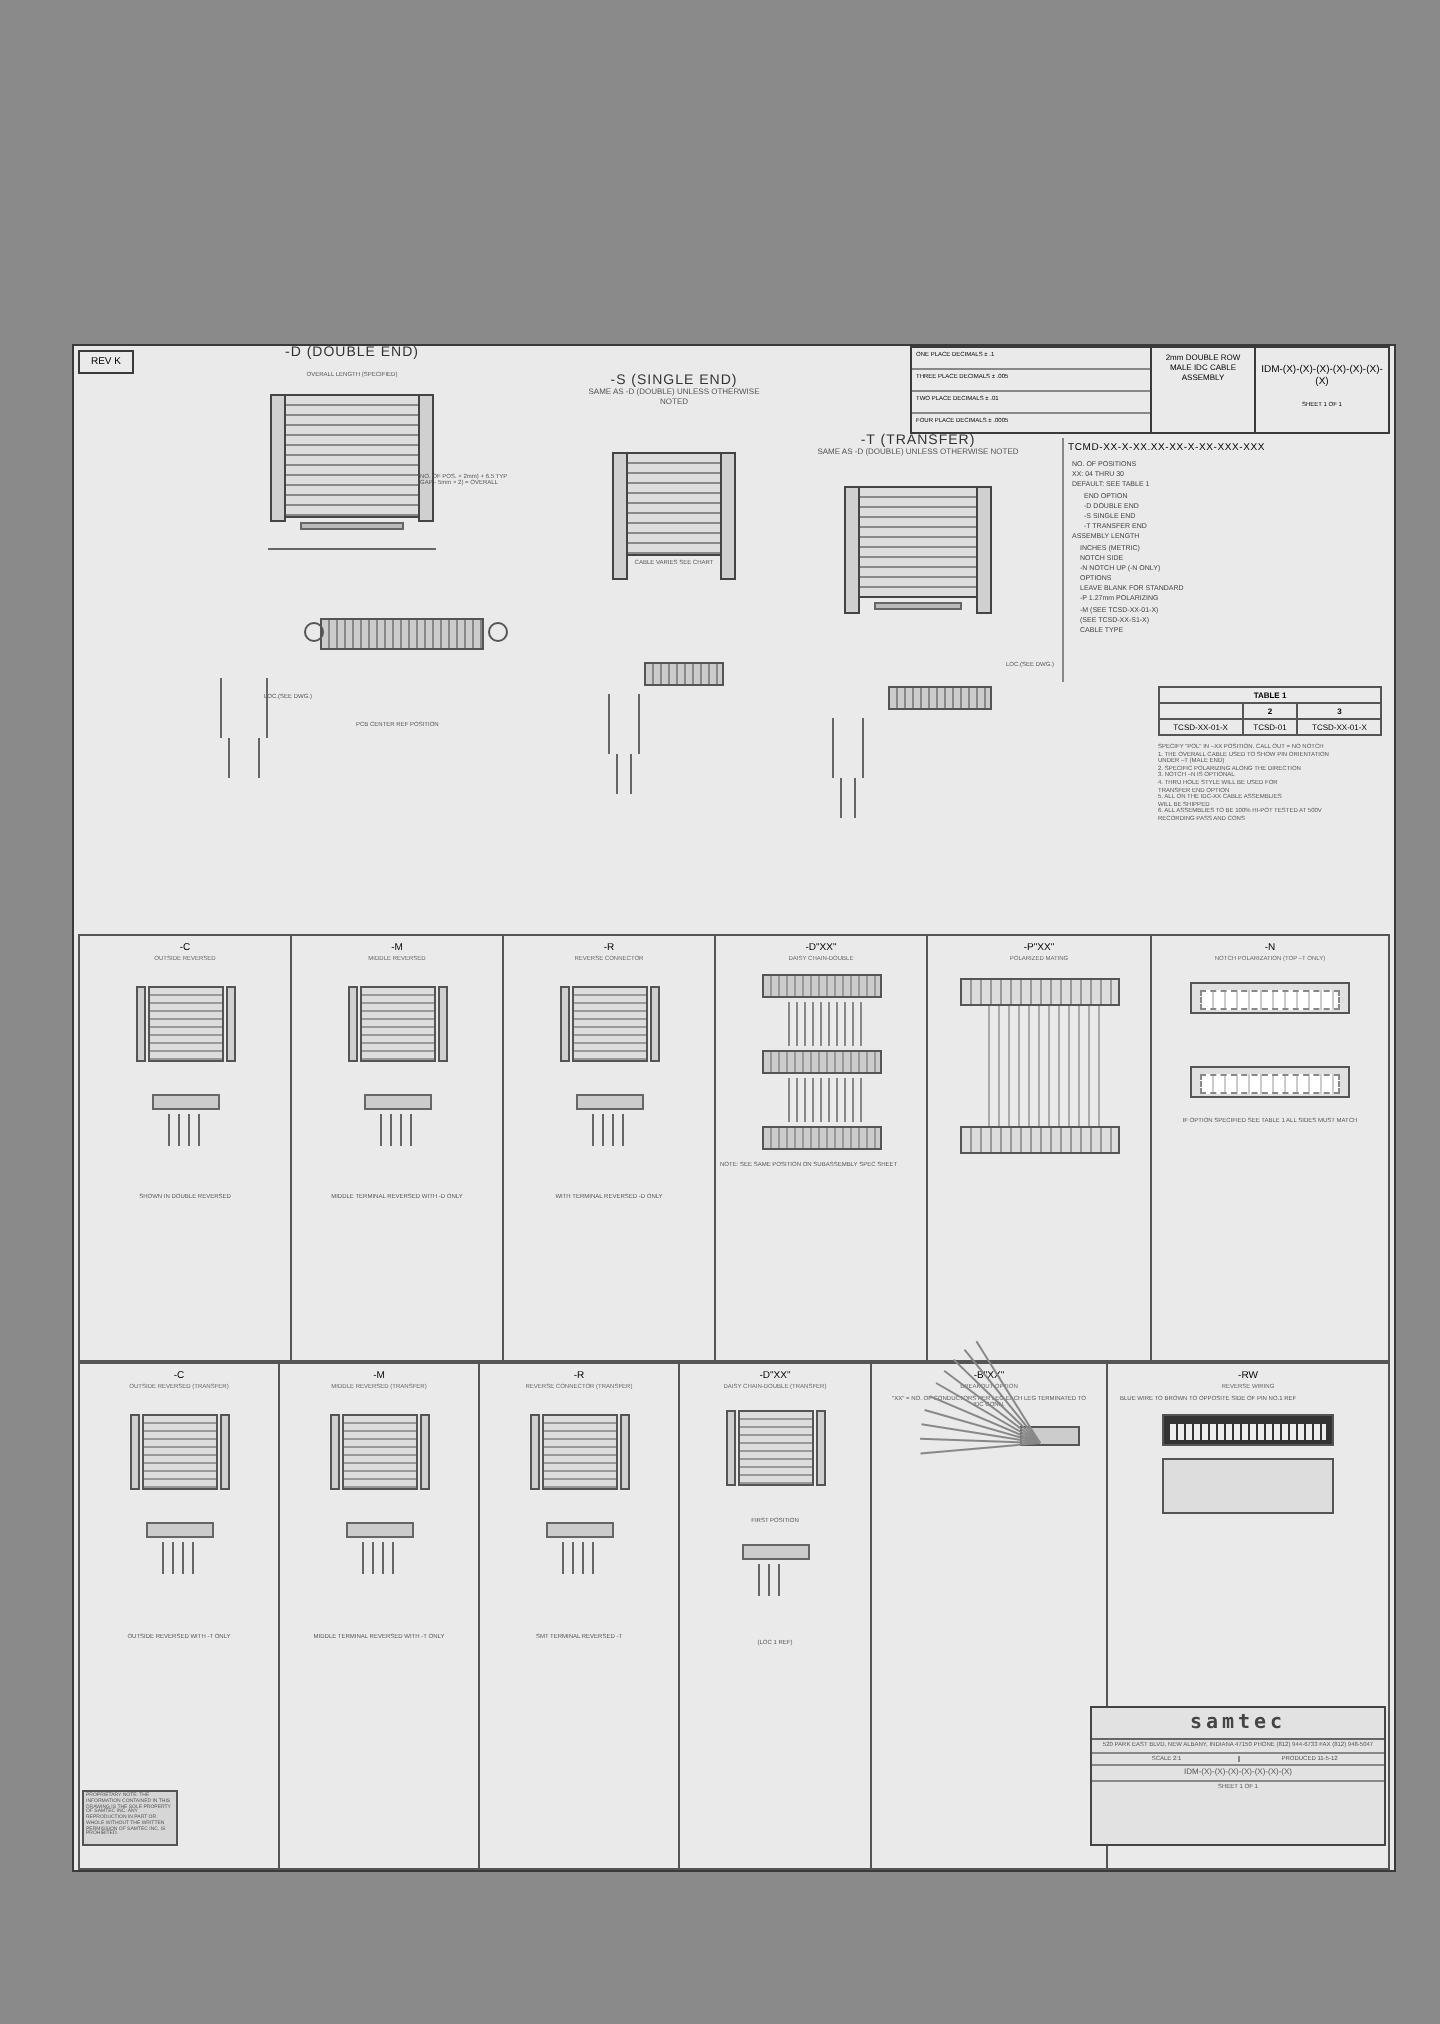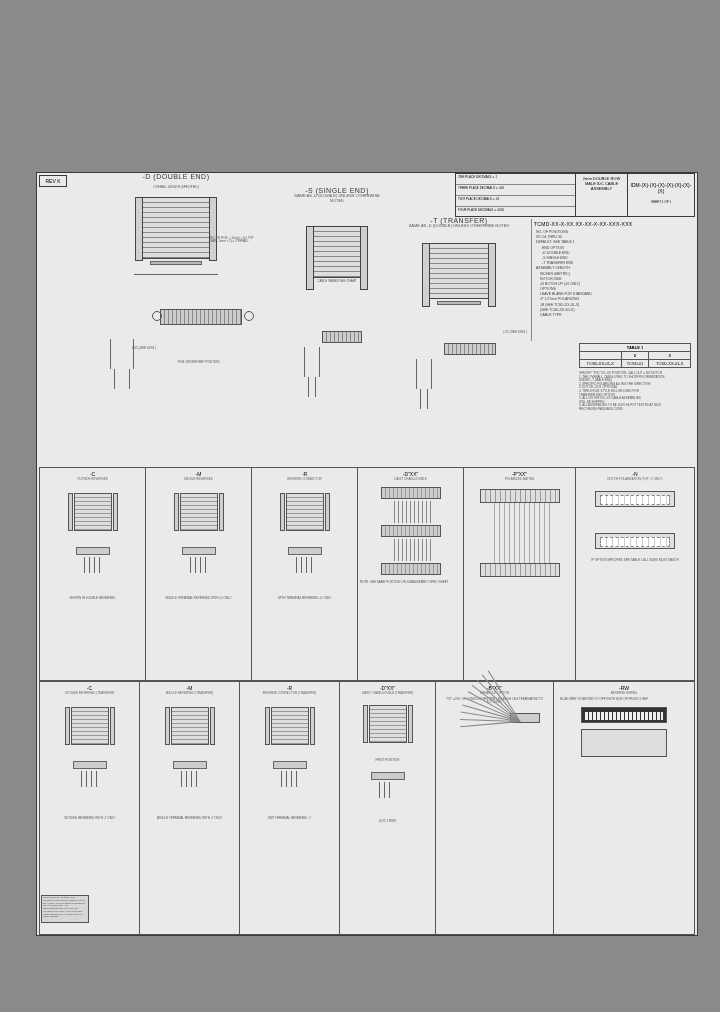--- a/index.html
+++ b/index.html
@@ -701,16 +701,26 @@
       <div class="cell-title">-RW</div>
       <div class="cell-sub">REVERSE WIRING</div>
       <div class="note-text" style="margin:3px 4px">BLUE WIRE TO BROWN TO OPPOSITE SIDE OF PIN NO.1 REF</div>
       <div class="rw-box">
           <div class="rw-row"></div>
         </div>
       <div class="rw-slot"></div>
     </div>
   </div>
 
+  <div class="samtec-block">
+    <div class="samtec-logo">samtec</div>
+    <div class="samtec-row">520 PARK EAST BLVD, NEW ALBANY, INDIANA 47150 PHONE (812) 944-6733 FAX (812) 948-5047</div>
+    <div class="samtec-row" style="display:flex">
+      <span style="flex:1;border-right:1px solid #888">SCALE 2:1</span>
+      <span style="flex:1">PRODUCED 11-5-12</span>
+    </div>
+    <div class="samtec-row" style="font-size:4px">IDM-(X)-(X)-(X)-(X)-(X)-(X)-(X)</div>
+    <div class="samtec-row" style="border-bottom:none">SHEET 1 OF 1</div>
+  </div>
 
   <div class="prop-box">PROPRIETARY NOTE: THE INFORMATION CONTAINED IN THIS DRAWING IS THE SOLE PROPERTY OF SAMTEC INC. ANY REPRODUCTION IN PART OR WHOLE WITHOUT THE WRITTEN PERMISSION OF SAMTEC INC. IS PROHIBITED.</div>
 
 </div>
 
 </body></html>

